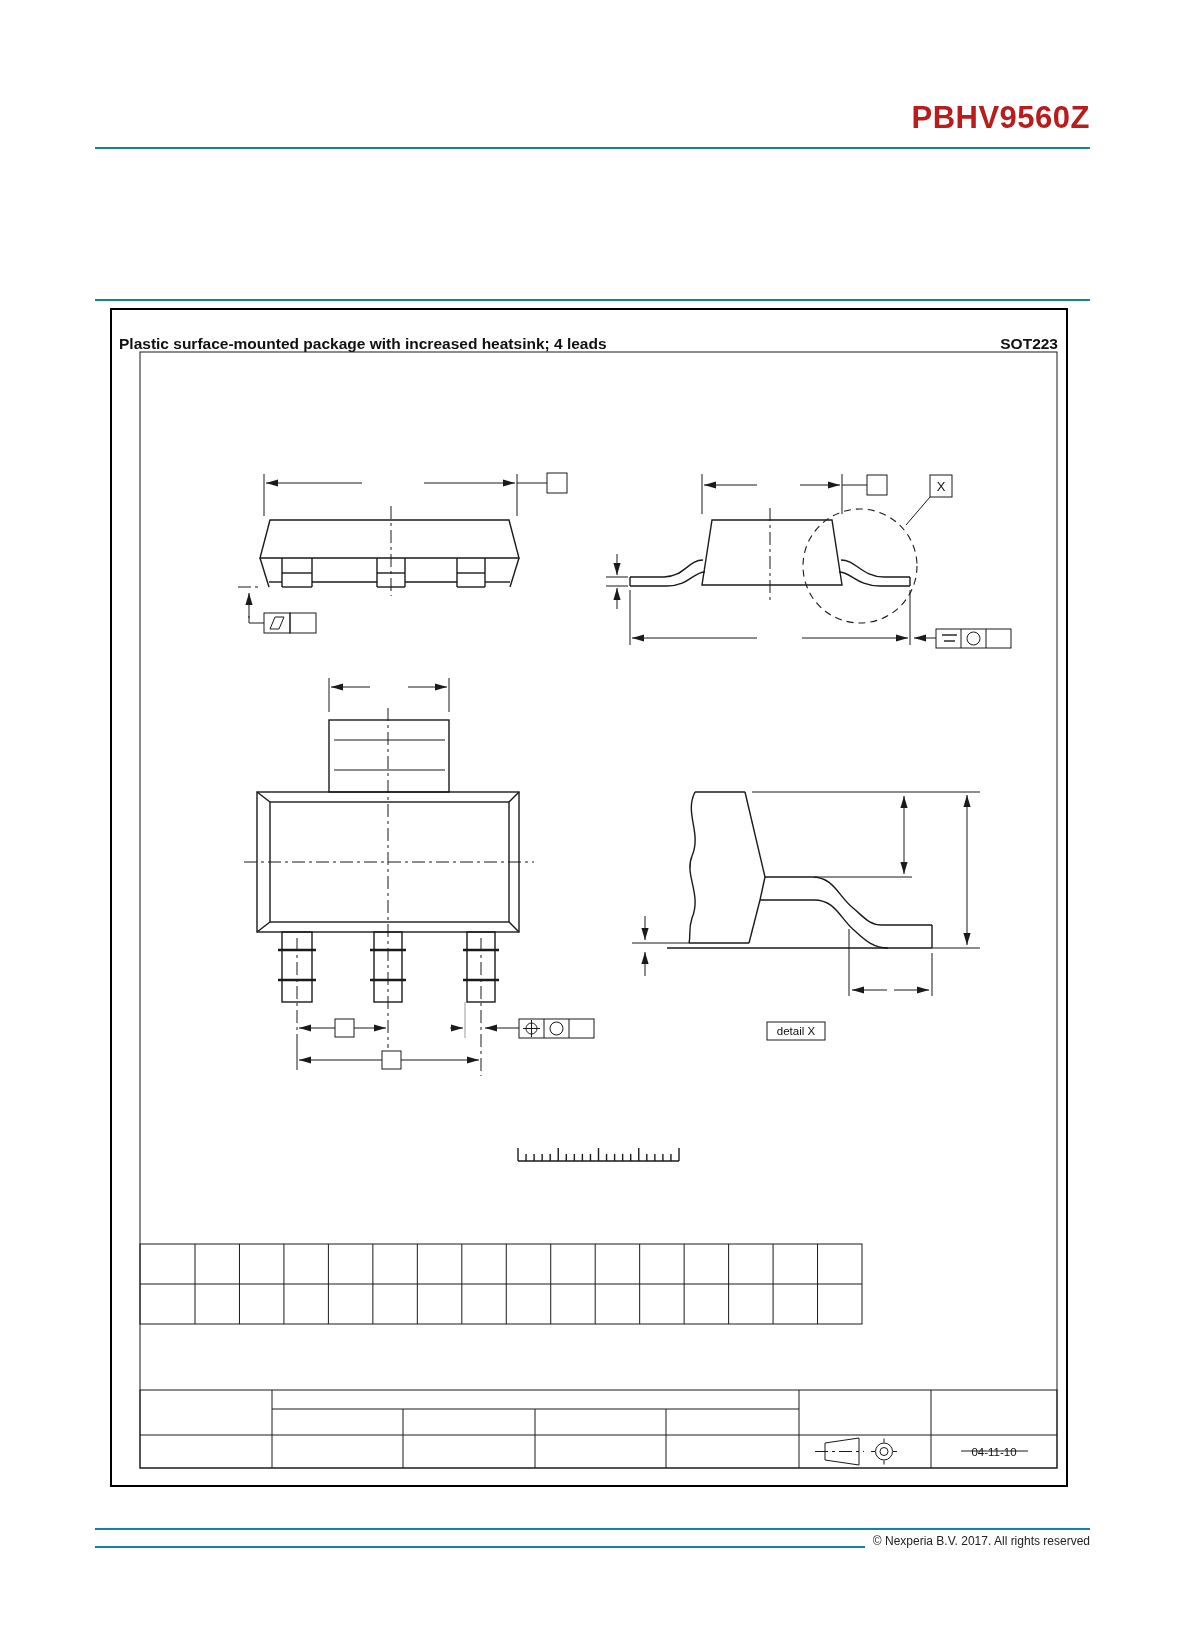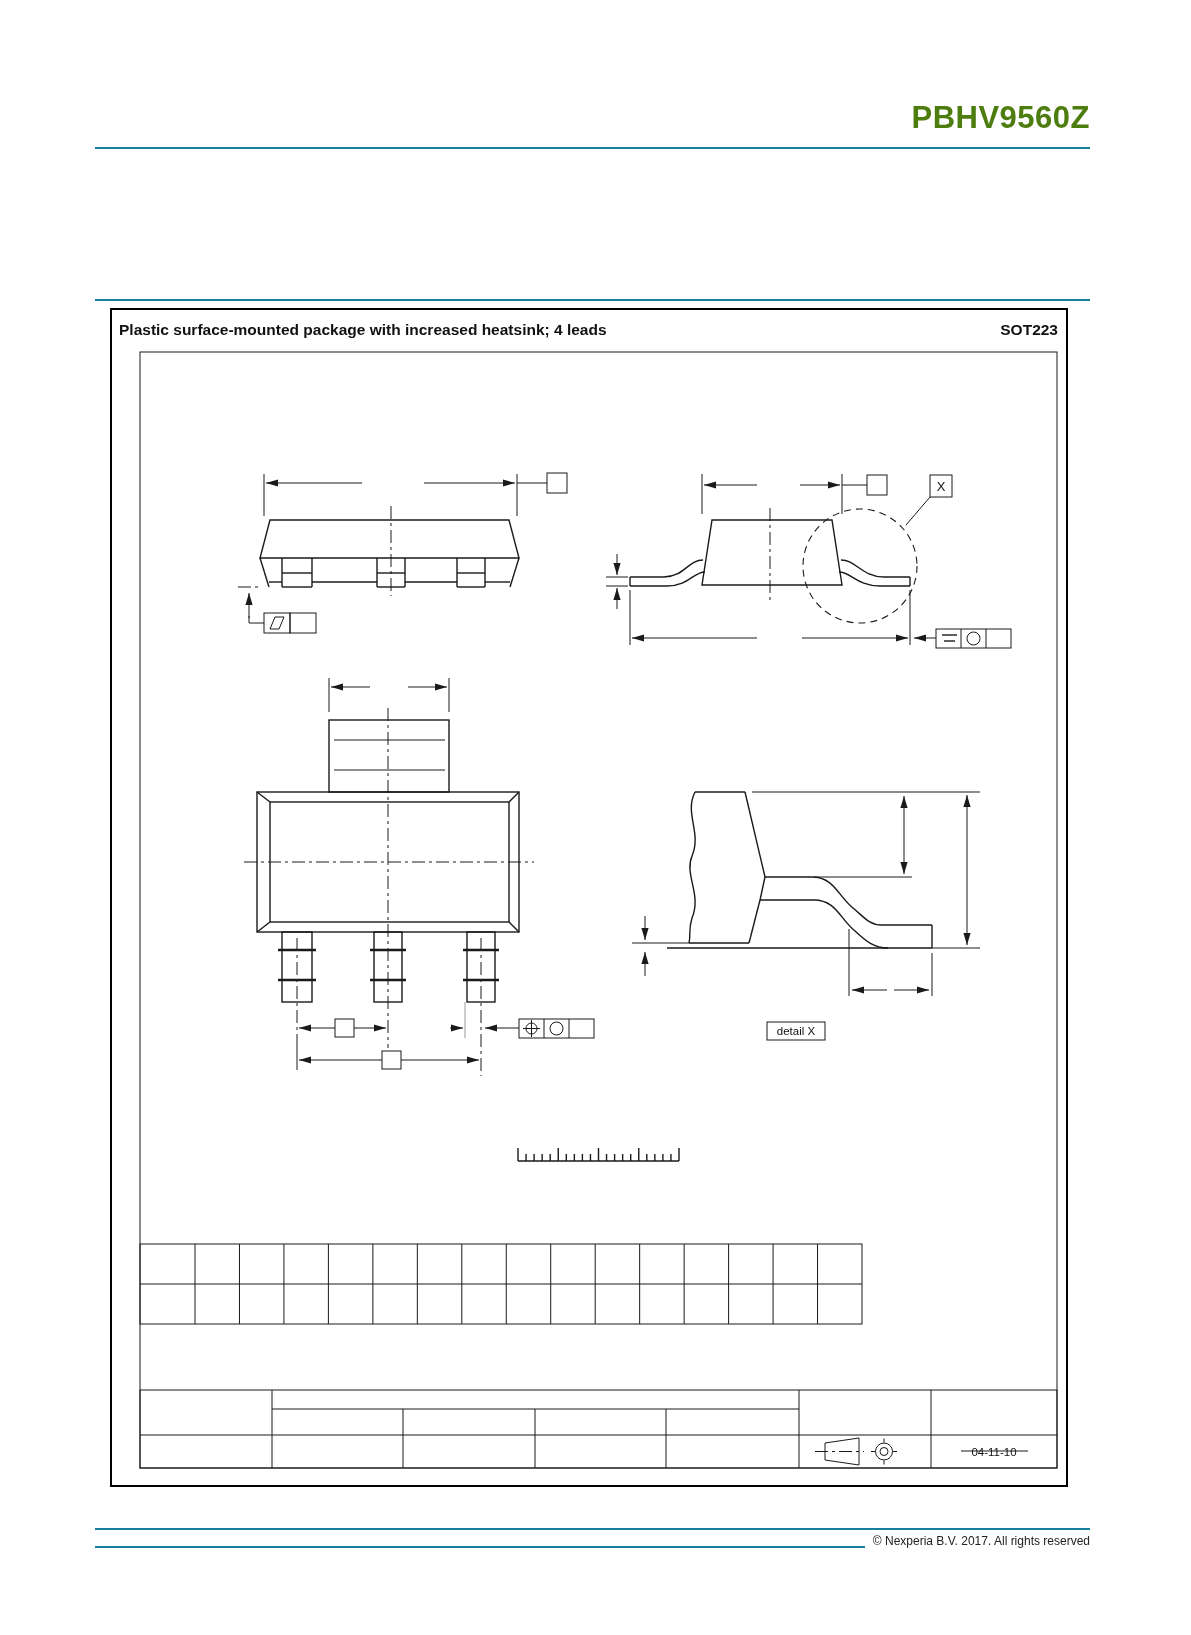--- a/index.html
+++ b/index.html
@@ -3,38 +3,38 @@
 <meta charset="utf-8">
 <style>
   html,body{margin:0;padding:0;background:#fff;}
   body{width:1191px;height:1635px;position:relative;font-family:"Liberation Sans",sans-serif;color:#111;}
   .abs{position:absolute;}
   #product-title{left:95px;top:100px;width:995px;text-align:right;font-size:31px;font-weight:bold;letter-spacing:.5px;}
   .rule{height:2px;background:#15819c;}
   #rule-top{left:95px;top:147px;width:995px;}
   #rule-fig{left:95px;top:299px;width:995px;}
   #figure-box{left:110px;top:308px;width:954px;height:1175px;border:2px solid #000;}
-  #figure-header{display:flex;justify-content:space-between;align-items:center;height:36px;padding:2px 8px 0 7px;font-size:15.5px;font-weight:bold;}
+  #figure-header{display:flex;justify-content:space-between;align-items:center;height:36px;padding:16px 8px 0 7px;font-size:15.5px;font-weight:bold;}
   #drawing-svg{position:absolute;left:0;top:36px;}
   #rule-foot-top{left:95px;top:1528px;width:995px;}
   #rule-foot-bottom{left:95px;top:1546px;width:770px;}
   #copyright{left:95px;top:1534px;width:995px;text-align:right;font-size:12px;color:#222;}
   
   .s{stroke:#1a1a1a;fill:none;stroke-width:1.4;}
   .t{stroke:#1a1a1a;fill:none;stroke-width:1;}
   .g{stroke:#9a9a9a;fill:none;stroke-width:1;}
   .cl{stroke:#1a1a1a;fill:none;stroke-width:1;stroke-dasharray:13 4 3 4;}
   .dsh{stroke:#1a1a1a;fill:none;stroke-width:1.1;stroke-dasharray:7 5;}
   .tk{stroke:#1a1a1a;stroke-width:2.6;}
   text{font-family:"Liberation Sans",sans-serif;fill:#111;}
 </style>
 </head>
 <body>
 
-<div class="abs" id="product-title" style="color: #4d7c0f;">PBHV9560Z</div>
+<div class="abs" id="product-title" style="color: #b91c1c;">PBHV9560Z</div>
 <div class="abs rule" id="rule-top"></div>
 <div class="abs rule" id="rule-fig"></div>
 
 <div class="abs" id="figure-box">
   <div id="figure-header">
     <span>Plastic surface-mounted package with increased heatsink; 4 leads</span>
     <span>SOT223</span>
   </div>
 
   <svg id="drawing-svg" width="954" height="1137" viewBox="0 0 954 1137">

